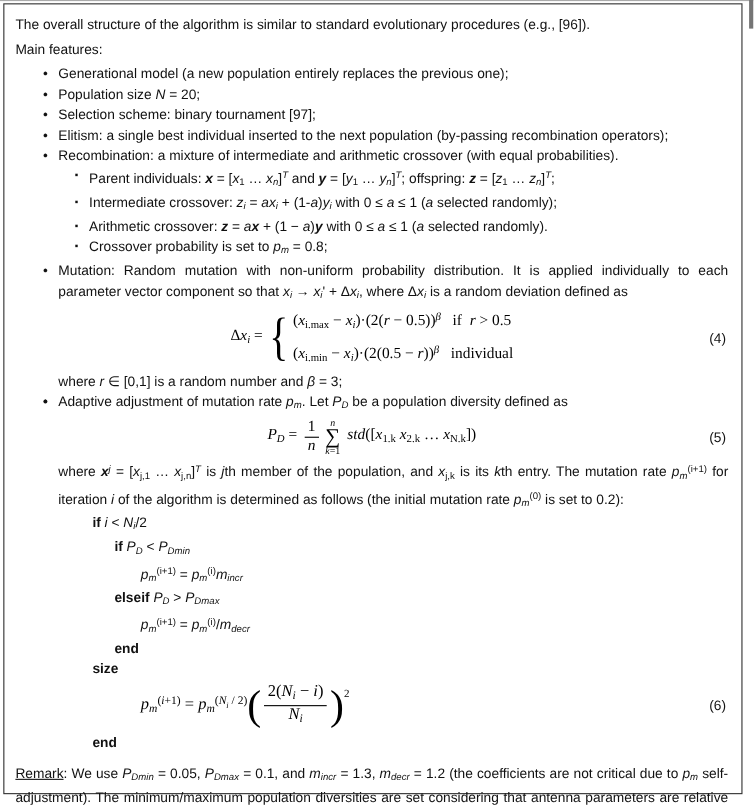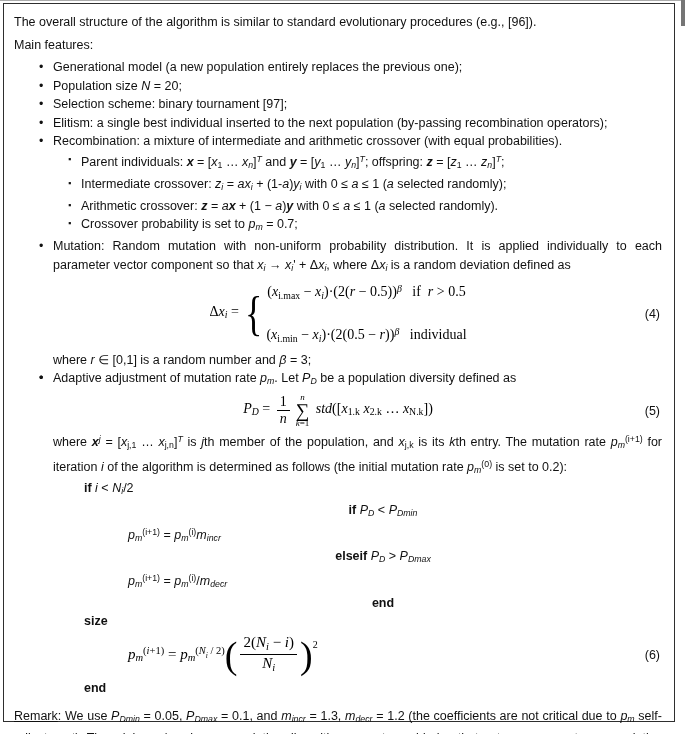--- a/index.html
+++ b/index.html
@@ -10,21 +10,21 @@
   .border-box{position:absolute;left:3px;top:3px;width:672px;height:719px;
               border:1px solid #2e2e2e;box-sizing:border-box;background:#fff;}
   .content{position:absolute;left:4px;top:4px;width:672px;height:717px;
            padding:9px 14px 0 10px;box-sizing:border-box;font-size:12.5px;line-height:18.5px;}
   .blk{position:relative;}
   .k-para{margin-bottom:4px;}
   .k-b1{padding-left:39px;}
   .k-b2{padding-left:67px;}
   .k-cont{padding-left:39px;}
   .k-code1{padding-left:70px;}
-  .k-code2{padding-left:90px;text-align:center;}
+  .k-code2{padding-left:90px;}
   .k-code3{padding-left:114px;}
   .k-remark{margin-top:10px;}
   .just{text-align:justify;}
   .marker{position:absolute;}
   .m-b1{left:25px;top:0;}
   .m-b2{left:54px;top:-1px;font-size:9px;}
   
   .r-i{font-style:italic;}
   .r-b{font-weight:700;}
   .r-v{font-weight:700;font-style:italic;}
@@ -36,21 +36,21 @@
   .r-u{text-decoration:underline;}
   
   .eq-wrap{position:relative;display:flex;justify-content:center;align-items:center;}
   .eq4{margin:2px 0;}
   .eq5{margin:2px 0;}
   .eq6{margin:3px 0;justify-content:flex-start;padding-left:114px;text-align:center;}
   .eq-body{display:inline-flex;align-items:center;font-family:"Liberation Serif",serif;
            font-size:14px;white-space:pre;color:#000;}
   .eq6 .eq-body{font-size:15px;}
   .brace{font-size:48px;line-height:0.85;font-weight:400;transform:scaleX(0.75);margin-right:1px;}
-  .cases{display:inline-flex;flex-direction:column;gap:16px;text-align:center;}
+  .cases{display:inline-flex;flex-direction:column;gap:3px;}
   .case-row{line-height:20px;white-space:pre;}
   .frac{display:inline-flex;flex-direction:column;align-items:center;margin:0 3px;}
   .fn{border-bottom:1px solid #000;padding:0 3px;line-height:16px;}
   .fd{line-height:16px;}
   .sum{display:inline-flex;flex-direction:column;align-items:center;font-size:9px;line-height:1;margin:0 3px;}
   .sg{font-size:19px;line-height:0.9;}
   .bigp{font-size:38px;line-height:0.8;font-weight:300;}
   .pow{font-size:10px;align-self:flex-start;margin-top:2px;}
   .eq-num{position:absolute;right:2px;top:50%;transform:translateY(-50%);
           font-family:"Liberation Sans",sans-serif;font-size:12.5px;color:#111;}
@@ -68,21 +68,21 @@
       <div class="blk k-para"><span><span class="r">The overall structure of the algorithm is similar to standard evolutionary procedures (e.g., [96]).</span></span></div>
       <div class="blk k-para"><span><span class="r">Main features:</span></span></div>
       <div class="blk k-b1"><span class="marker m-b1">•</span><span><span class="r">Generational model (a new population entirely replaces the previous one);</span></span></div>
       <div class="blk k-b1"><span class="marker m-b1">•</span><span><span class="r">Population size </span><span class="r r-i">N</span><span class="r"> = 20;</span></span></div>
       <div class="blk k-b1"><span class="marker m-b1">•</span><span><span class="r">Selection scheme: binary tournament [97];</span></span></div>
       <div class="blk k-b1"><span class="marker m-b1">•</span><span><span class="r">Elitism: a single best individual inserted to the next population (by-passing recombination operators);</span></span></div>
       <div class="blk k-b1"><span class="marker m-b1">•</span><span><span class="r">Recombination: a mixture of intermediate and arithmetic crossover (with equal probabilities).</span></span></div>
       <div class="blk k-b2"><span class="marker m-b2">▪</span><span><span class="r">Parent individuals: </span><span class="r r-v">x</span><span class="r"> = [</span><span class="r r-i">x</span><span class="r r-s">1</span><span class="r"> … </span><span class="r r-i">x</span><span class="r r-is">n</span><span class="r">]</span><span class="r r-ip">T</span><span class="r"> and </span><span class="r r-v">y</span><span class="r"> = [</span><span class="r r-i">y</span><span class="r r-s">1</span><span class="r"> … </span><span class="r r-i">y</span><span class="r r-is">n</span><span class="r">]</span><span class="r r-ip">T</span><span class="r">; offspring: </span><span class="r r-v">z</span><span class="r"> = [</span><span class="r r-i">z</span><span class="r r-s">1</span><span class="r"> … </span><span class="r r-i">z</span><span class="r r-is">n</span><span class="r">]</span><span class="r r-ip">T</span><span class="r">;</span></span></div>
       <div class="blk k-b2"><span class="marker m-b2">▪</span><span><span class="r">Intermediate crossover: </span><span class="r r-i">z</span><span class="r r-is">i</span><span class="r"> = </span><span class="r r-i">a</span><span class="r r-i">x</span><span class="r r-is">i</span><span class="r"> + (1-</span><span class="r r-i">a</span><span class="r">)</span><span class="r r-i">y</span><span class="r r-is">i</span><span class="r"> with 0 ≤ </span><span class="r r-i">a</span><span class="r"> ≤ 1 (</span><span class="r r-i">a</span><span class="r"> selected randomly);</span></span></div>
       <div class="blk k-b2"><span class="marker m-b2">▪</span><span><span class="r">Arithmetic crossover: </span><span class="r r-v">z</span><span class="r"> = </span><span class="r r-i">a</span><span class="r r-v">x</span><span class="r"> + (1 − </span><span class="r r-i">a</span><span class="r">)</span><span class="r r-v">y</span><span class="r"> with 0 ≤ </span><span class="r r-i">a</span><span class="r"> ≤ 1 (</span><span class="r r-i">a</span><span class="r"> selected randomly).</span></span></div>
-      <div class="blk k-b2"><span class="marker m-b2">▪</span><span><span class="r">Crossover probability is set to </span><span class="r r-i">p</span><span class="r r-is">m</span><span class="r"> = 0.7;</span></span></div>
+      <div class="blk k-b2"><span class="marker m-b2">▪</span><span><span class="r">Crossover probability is set to </span><span class="r r-i">p</span><span class="r r-is">m</span><span class="r"> = 0.8;</span></span></div>
       <div class="blk k-b1 just"><span class="marker m-b1">•</span><span><span class="r">Mutation: Random mutation with non-uniform probability distribution. It is applied individually to each parameter vector component so that </span><span class="r r-i">x</span><span class="r r-is">i</span><span class="r"> → </span><span class="r r-i">x</span><span class="r r-is">i</span><span class="r">' + Δ</span><span class="r r-i">x</span><span class="r r-is">i</span><span class="r">, where Δ</span><span class="r r-i">x</span><span class="r r-is">i</span><span class="r"> is a random deviation defined as</span></span></div>
     </div>
 
   <div class="eq-wrap eq4">
     <div class="eq-body">
       <span><span class="r">Δ</span><span class="r r-i">x</span><span class="r r-is">i</span><span class="r"> = </span></span>
       <span class="brace">{</span>
       <span class="cases">
         <span class="case-row"><span class="r">(</span><span class="r r-i">x</span><span class="r r-s">i.max</span><span class="r"> − </span><span class="r r-i">x</span><span class="r r-is">i</span><span class="r">)·(2(</span><span class="r r-i">r</span><span class="r"> − 0.5))</span><span class="r r-ip">β</span><span class="r">   if  </span><span class="r r-i">r</span><span class="r"> &gt; 0.5</span></span>
         <span class="case-row"><span class="r">(</span><span class="r r-i">x</span><span class="r r-s">i.min</span><span class="r"> − </span><span class="r r-i">x</span><span class="r r-is">i</span><span class="r">)·(2(0.5 − </span><span class="r r-i">r</span><span class="r">))</span><span class="r r-ip">β</span><span class="r">   individual</span></span>

